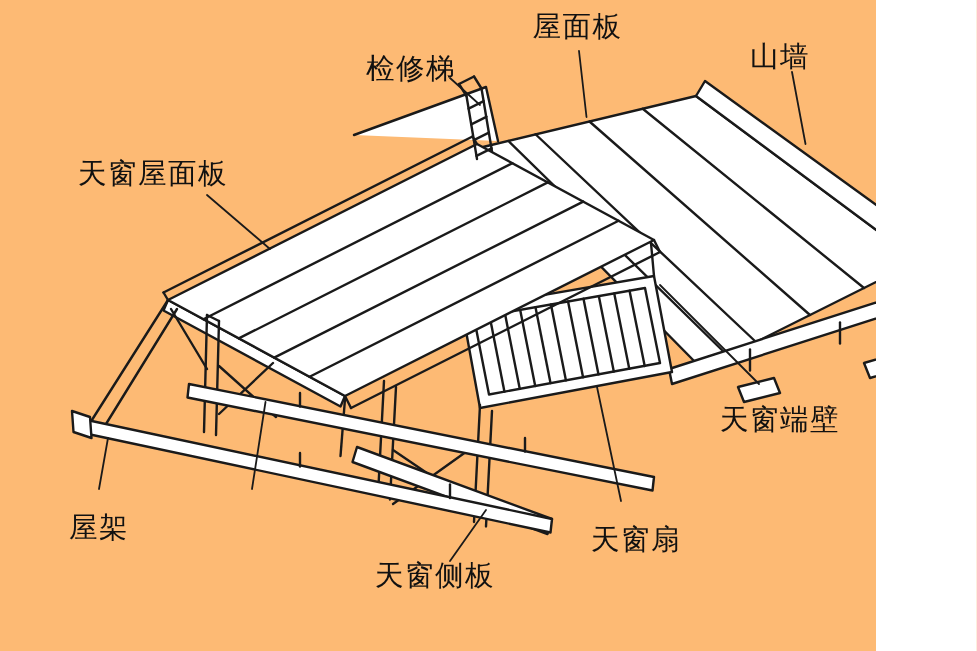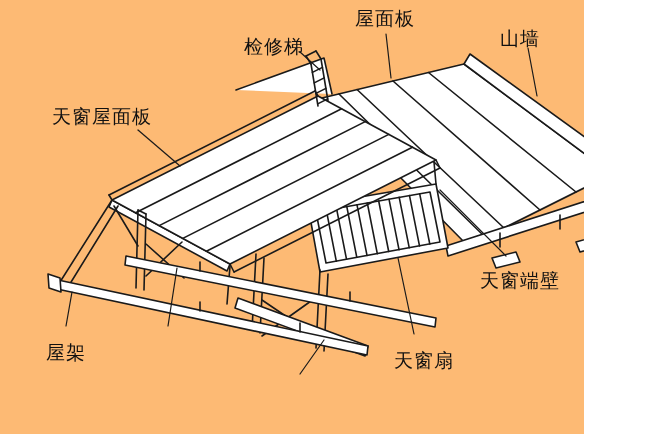--- a/index.html
+++ b/index.html
@@ -143,14 +143,15 @@
     </g>
   </svg>
 
   <div class="lbl" style="left:355px;top:8px;">屋面板</div>
   <div class="lbl" style="left:244px;top:36px;">检修梯</div>
   <div class="lbl" style="left:500px;top:28px;text-align:right;">山墙</div>
   <div class="lbl" style="left:52px;top:106px;">天窗屋面板</div>
   <div class="lbl" style="left:480px;top:250px;margin-top:20px;">天窗端壁</div>
   <div class="lbl" style="left:46px;top:342px;">屋架</div>
   <div class="lbl" style="left:394px;top:350px;">天窗扇</div>
+  <div class="lbl" style="left:250px;top:374px;">天窗侧板</div>
 
 </div>
 
 </body></html>

